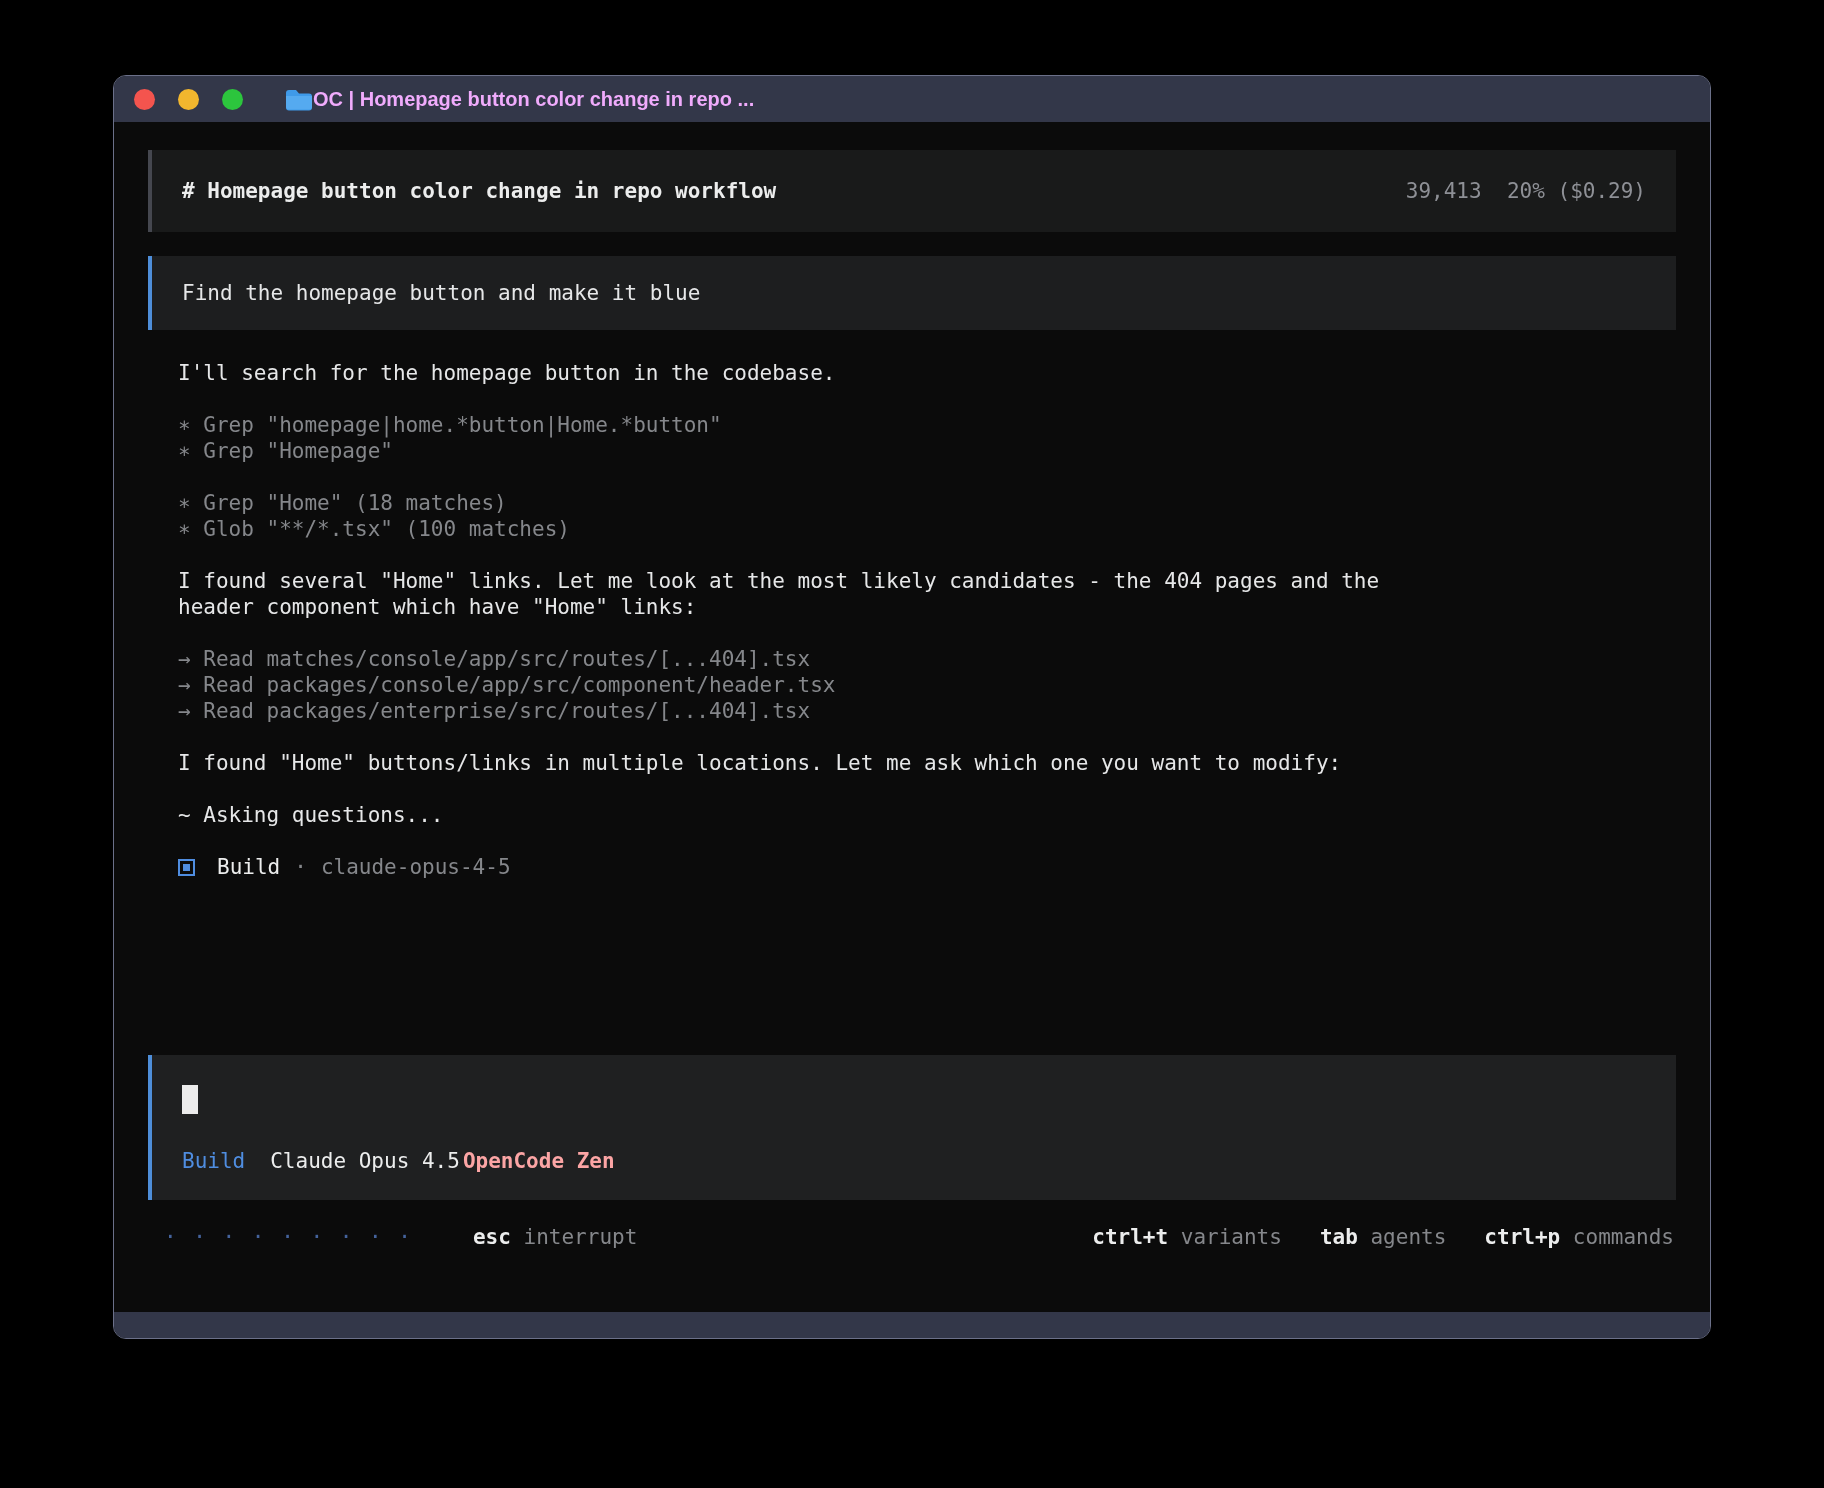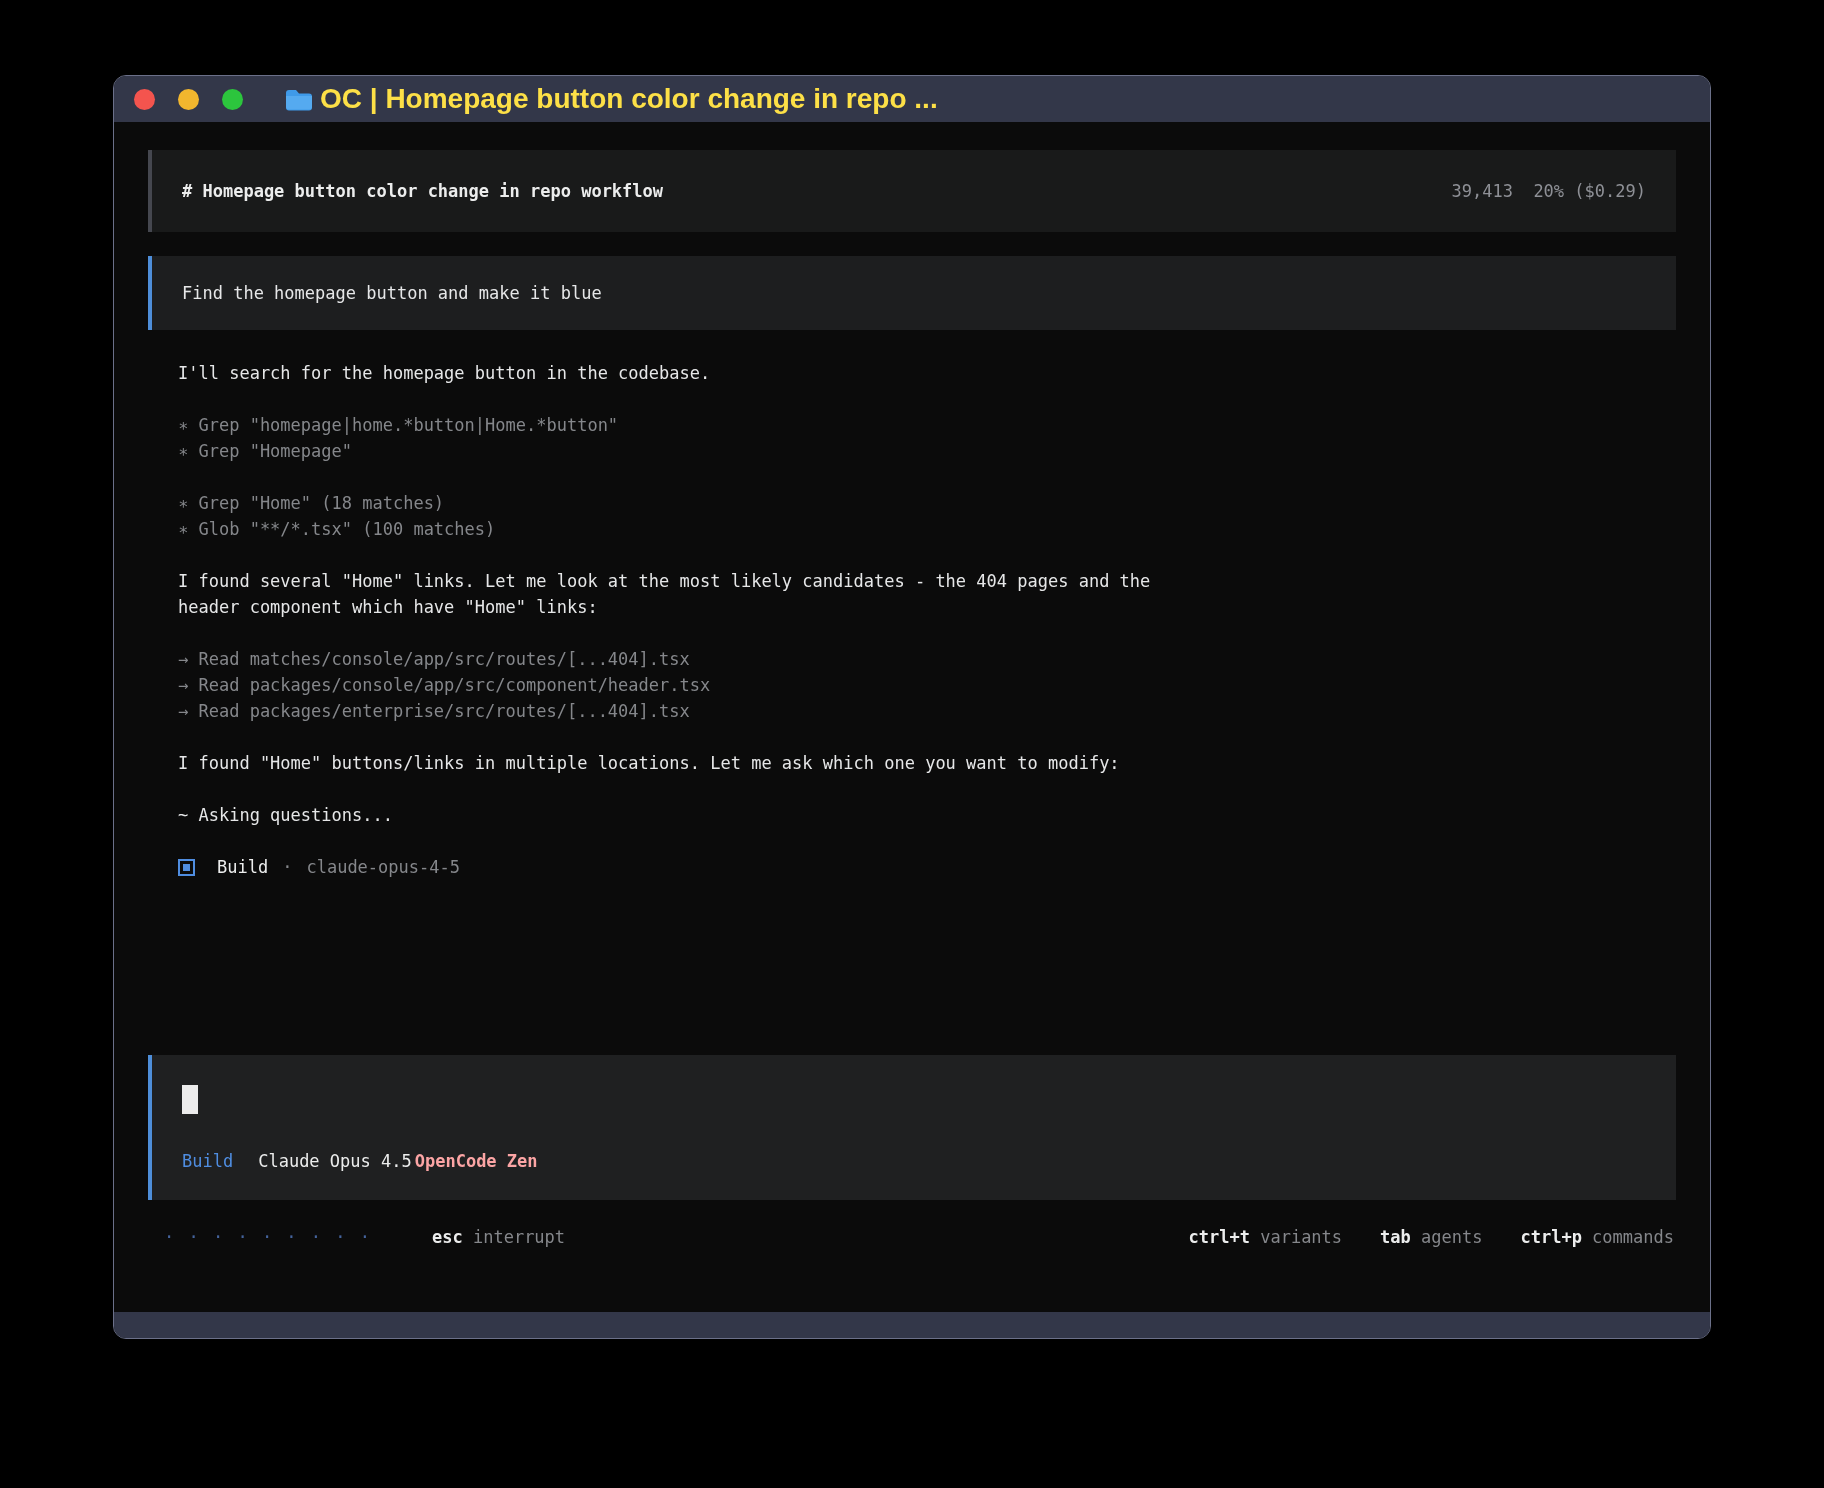--- a/index.html
+++ b/index.html
@@ -25,33 +25,33 @@
     display: flex; align-items: center;
     padding: 0 20px;
   }
   .lights { display: flex; gap: 23px; align-items: center; }
   .light { width: 21px; height: 21px; border-radius: 50%; }
   .light.red { background: #f4544e; }
   .light.yellow { background: #f2b62e; }
   .light.green { background: #2cc53d; }
   .folder-icon { margin-left: 42px; display: flex; align-items: center; }
   .title-text {
-    margin-left: 7px;
+    margin-left: 0;
     font-family: "Liberation Sans", sans-serif;
-    font-weight: bold; font-size: 28px;
-    color: #fde047;
+    font-weight: bold; font-size: 20px;
+    color: #f0abfc;
     white-space: nowrap;
   }
   
   .content {
     flex: 1 1 auto;
     background: #0b0b0b;
     padding: 0 34px;
     display: flex; flex-direction: column;
-    font-size: 17px; line-height: 26px;
+    font-size: 21px; line-height: 26px;
     color: #e6e7e8;
   }
   .block {
     border-left: 4px solid #45474f;
     background: #191a1a;
     padding: 28px 30px;
     display: flex; justify-content: space-between; align-items: baseline;
   }
   .session-header { margin-top: 28px; }
   .session-header .h-title { font-weight: bold; color: #eceded; white-space: pre; }

